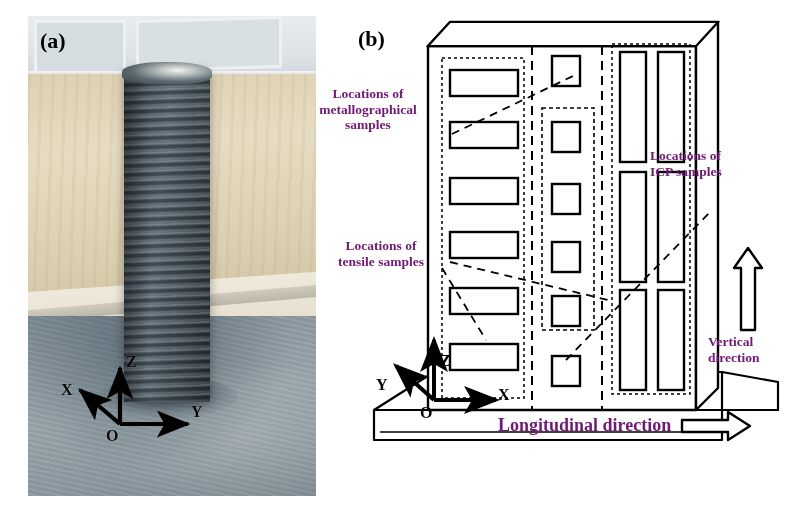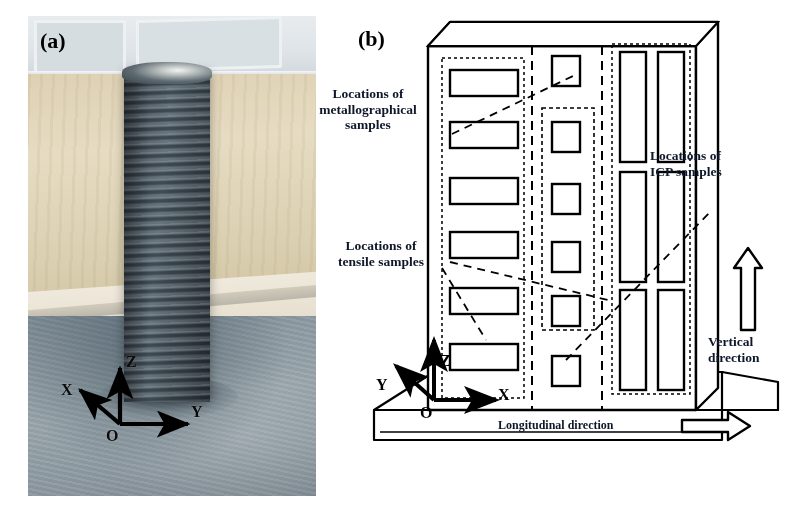--- a/index.html
+++ b/index.html
@@ -187,21 +187,21 @@
     font-family: "Liberation Serif", serif;
     color: #000;
     position: absolute;
   }
   .callout {
     position: absolute;
     font-family: "Liberation Serif", serif;
     font-weight: 700;
     font-size: 13.5px;
     line-height: 15.5px;
-    color: #0f172a;
+    color: #701a75;
     text-align: center;
     white-space: pre-line;
   }
   svg { display:block; }
 </style>
 </head>
 <body>
 
 <div id="figure">
 
@@ -348,21 +348,21 @@
     <span class="callout" style="left:-28px; top:86px; width:132px;">Locations of
 metallographical
 samples</span>
     <span class="callout" style="left:-10px; top:238px; width:122px;">Locations of
 tensile  samples</span>
     <span class="callout" style="left:320px; top:148px; width:124px; text-align:left;">Locations of
 ICP samples</span>
 
     <span class="callout" style="left:378px; top:334px; width:88px; text-align:left;">Vertical
 direction</span>
-    <span class="callout" style="left:168px; top:418px; width:180px; text-align:left; font-size:12px;">Longitudinal direction</span>
+    <span class="callout" style="left:168px; top:418px; width:180px; text-align:left; font-size:18px;">Longitudinal direction</span>
 
     <span class="tag" style="left:110px; top:352px; font-size:16px;">Z</span>
     <span class="tag" style="left:168px; top:386px; font-size:16px;">X</span>
     <span class="tag" style="left:46px; top:376px; font-size:16px;">Y</span>
     <span class="tag" style="left:90px; top:404px; font-size:16px;">O</span>
 
   </div>
 </div>
 
 </body></html>

